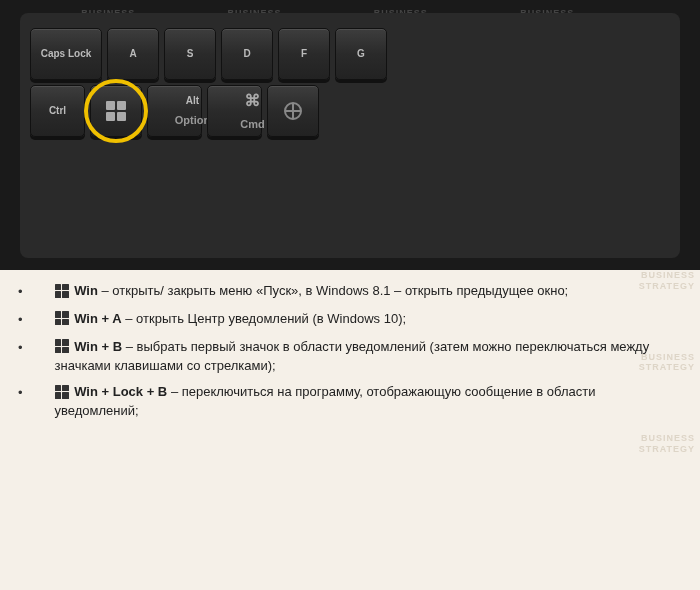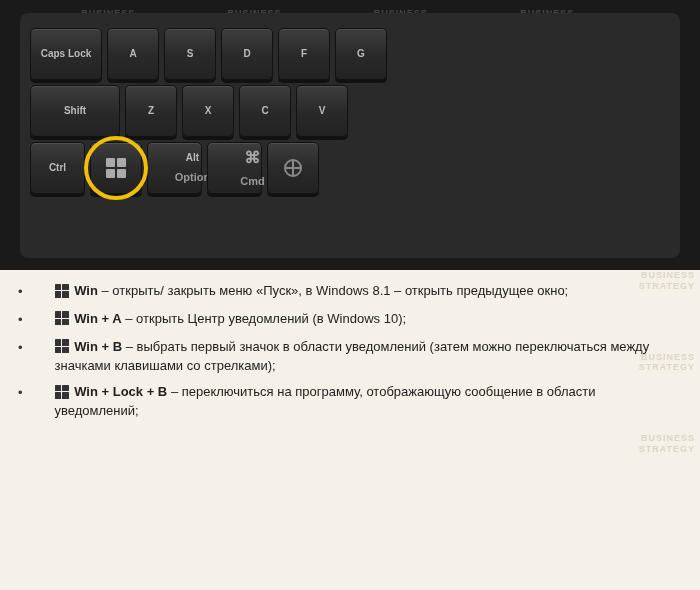--- a/index.html
+++ b/index.html
@@ -284,37 +284,20 @@
           <span class="key-label">D</span>
         </div>
         <div class="key key-normal">
           <span class="key-label">F</span>
         </div>
         <div class="key key-normal">
           <span class="key-label">G</span>
         </div>
       </div>
 
-      <div class="key-row">
-        <div class="key" style="width:90px;">
-          <span class="key-label">Shift</span>
-        </div>
-        <div class="key key-normal">
-          <span class="key-label">Z</span>
-        </div>
-        <div class="key key-normal">
-          <span class="key-label">X</span>
-        </div>
-        <div class="key key-normal">
-          <span class="key-label">C</span>
-        </div>
-        <div class="key key-normal">
-          <span class="key-label">V</span>
-        </div>
-      </div>
 
       <div class="key-row">
         <div class="key key-medium">
           <span class="key-label">Ctrl</span>
         </div>
 
         <div class="key key-normal key-win" style="position:relative;">
           <div class="win-circle"></div>
           <div class="win-icon">
             <span></span>

